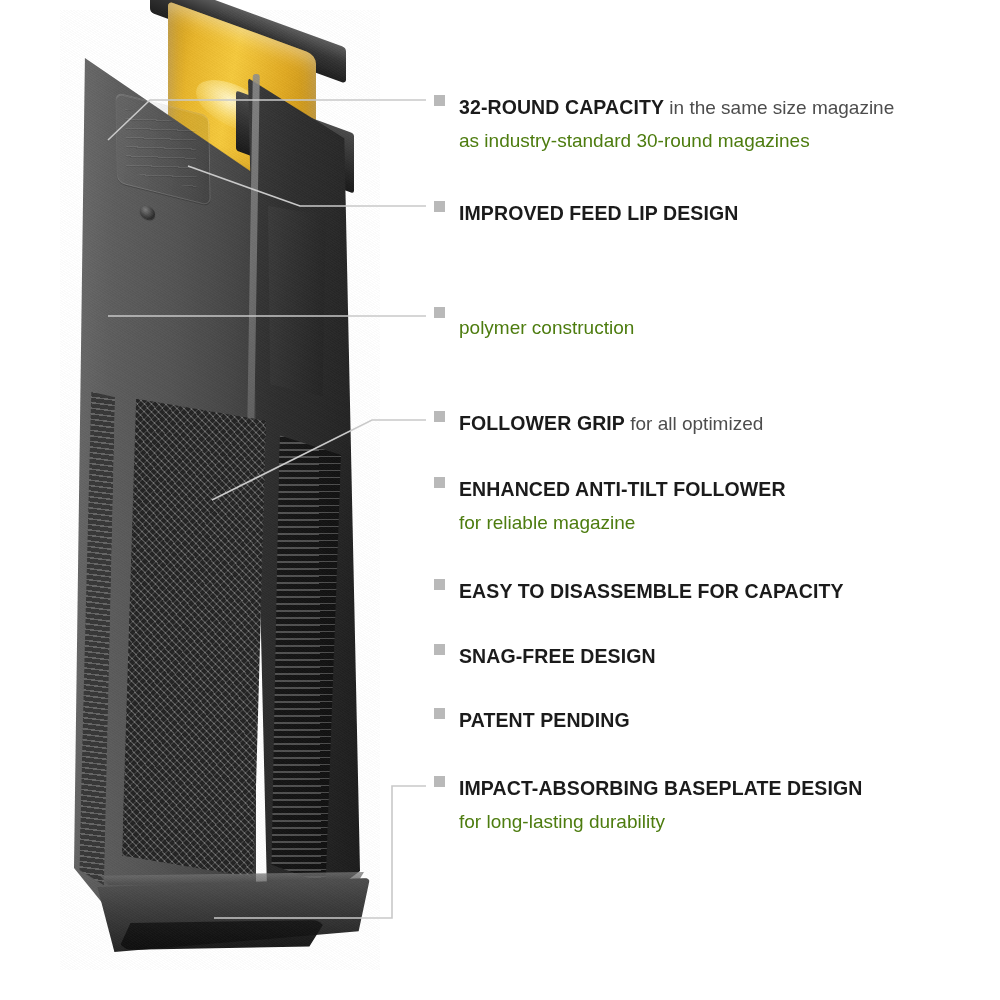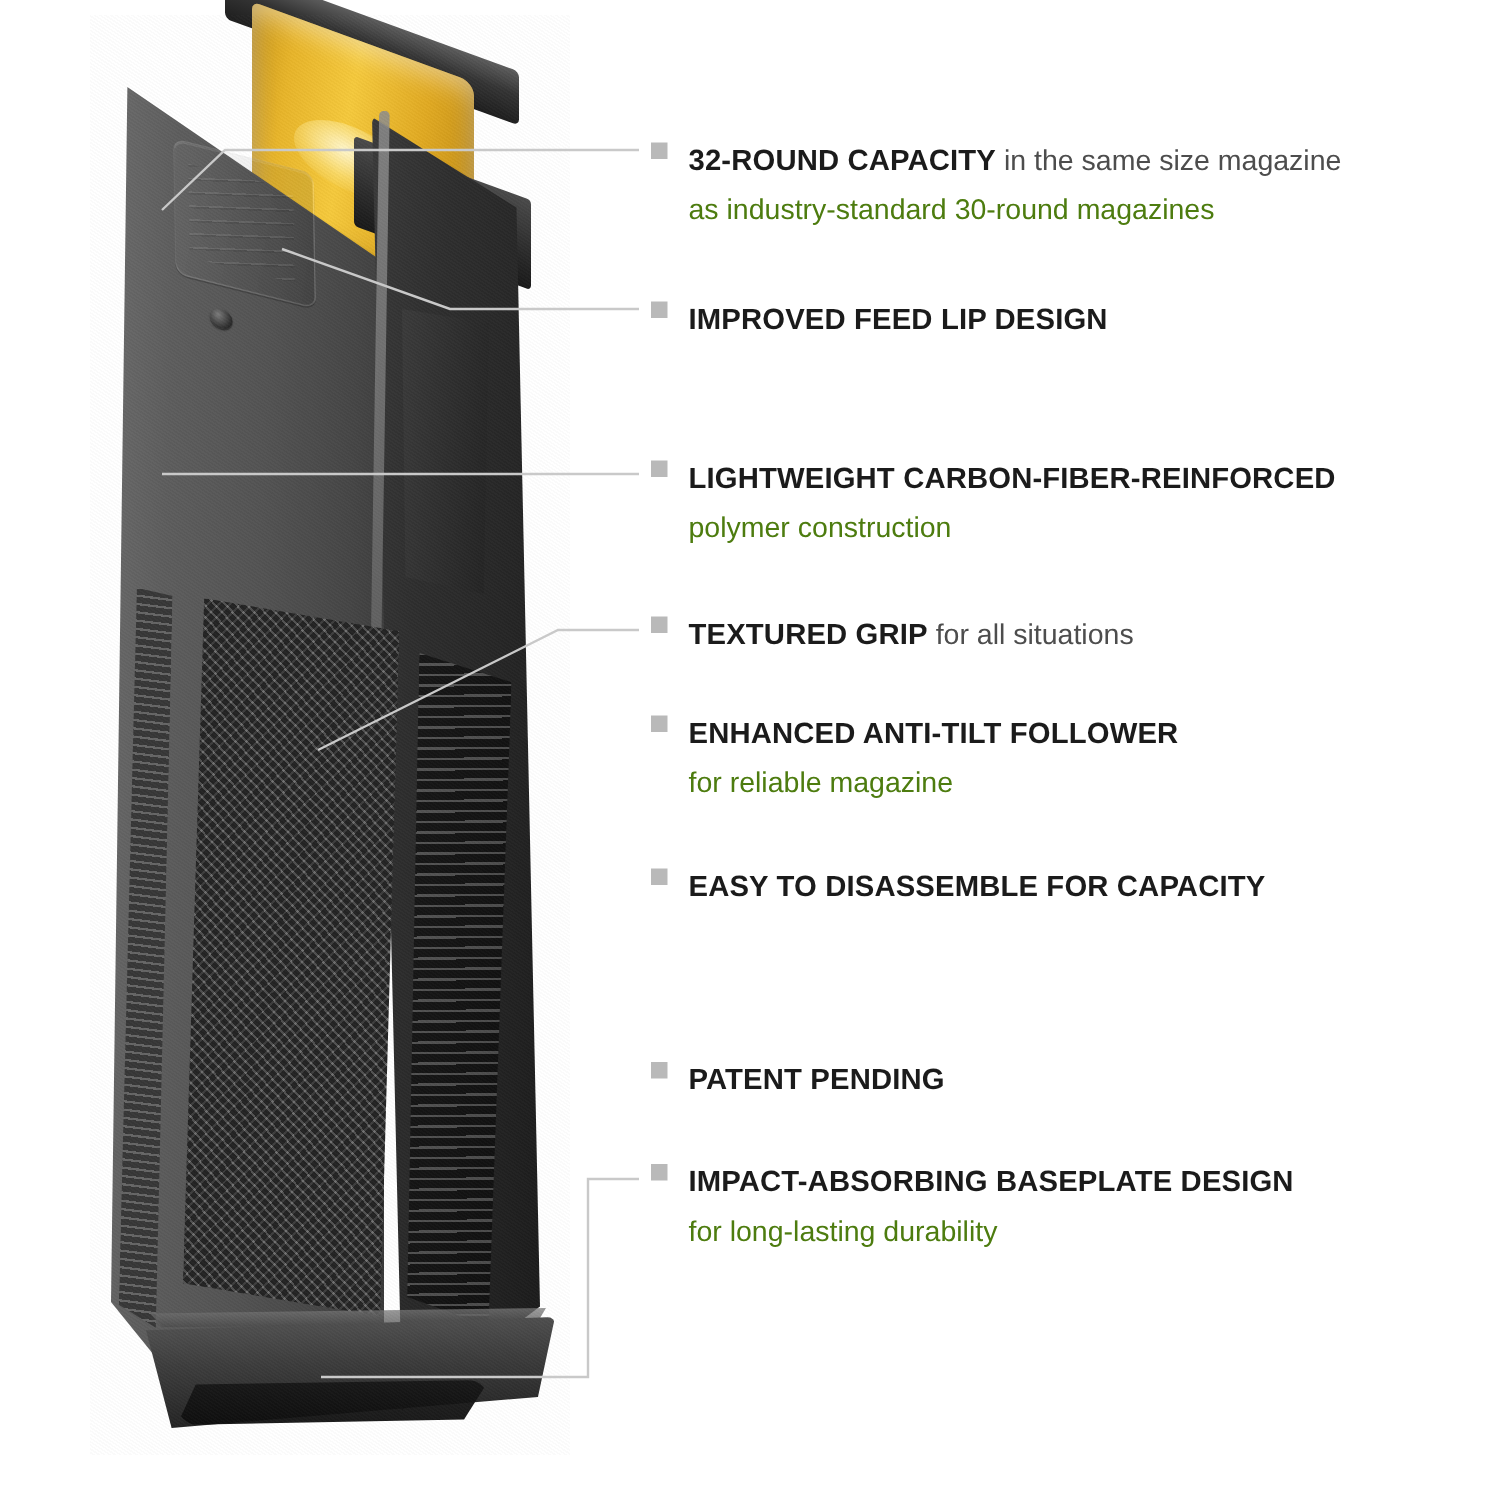--- a/index.html
+++ b/index.html
@@ -245,32 +245,29 @@
       <div class="ctext">
         <span class="wrapline">
           <span class="chead">IMPROVED FEED LIP DESIGN</span><span class="cinline"></span>
         </span>
       </div>
     </div>
 
     <div class="callout" style="top:307px">
       <span class="bullet"></span>
       <div class="ctext">
-        <span class="wrapline">
-          <span class="chead">LIGHTWEIGHT CARBON-FIBER-REINFORCED</span><span class="cinline"></span>
-        </span>
         <span class="csub">polymer construction</span>
       </div>
     </div>
 
     <div class="callout" style="top:411px">
       <span class="bullet"></span>
       <div class="ctext">
         <span class="wrapline">
-          <span class="chead">TEXTURED GRIP</span><span class="cinline"> for all situations</span>
+          <span class="chead">FOLLOWER GRIP</span><span class="cinline"> for all optimized</span>
         </span>
       </div>
     </div>
 
     <div class="callout" style="top:477px">
       <span class="bullet"></span>
       <div class="ctext">
         <span class="wrapline">
           <span class="chead">ENHANCED ANTI-TILT FOLLOWER</span><span class="cinline"></span>
         </span>
@@ -280,20 +277,28 @@
 
     <div class="callout" style="top:579px">
       <span class="bullet"></span>
       <div class="ctext">
         <span class="wrapline">
           <span class="chead">EASY TO DISASSEMBLE FOR CAPACITY</span>
         </span>
       </div>
     </div>
 
+    <div class="callout" style="top:644px">
+      <span class="bullet"></span>
+      <div class="ctext">
+        <span class="wrapline">
+          <span class="chead">SNAG-FREE DESIGN</span>
+        </span>
+      </div>
+    </div>
 
     <div class="callout" style="top:776px">
       <span class="bullet"></span>
       <div class="ctext">
         <span class="wrapline">
           <span class="chead">IMPACT-ABSORBING BASEPLATE DESIGN</span>
         </span>
         <span class="csub">for long-lasting durability</span>
       </div>
     </div>

